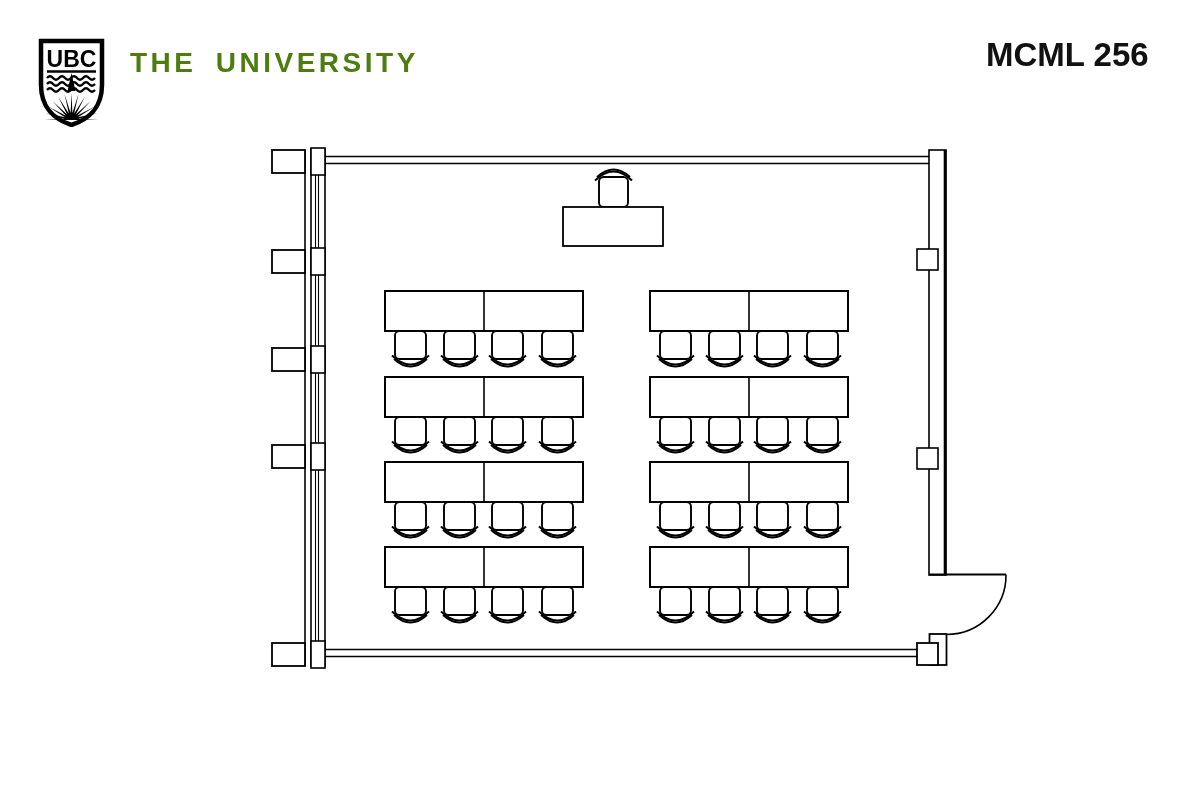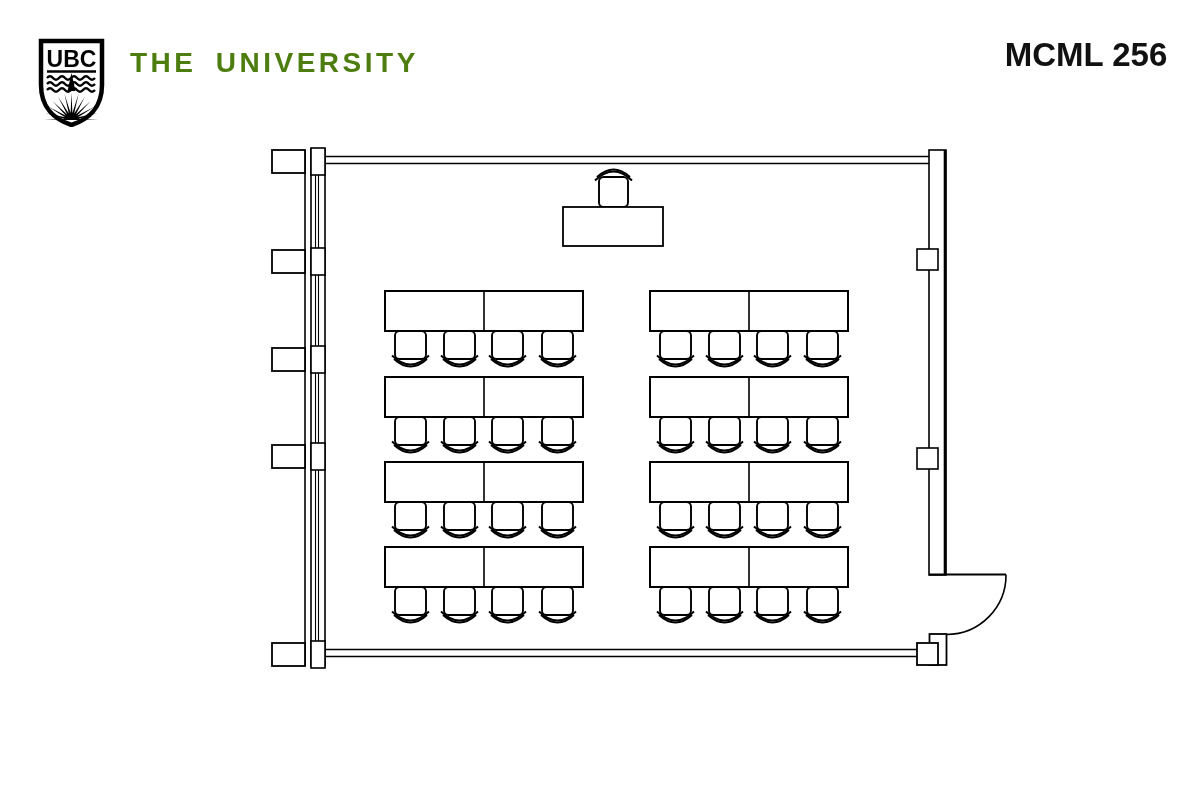--- a/index.html
+++ b/index.html
@@ -10,21 +10,21 @@
   .crest{position:absolute;left:38px;top:38px;}
   .uni-name{
     position:absolute;left:130px;top:46px;
     font-size:28px;font-weight:700;color:#4d7c0f;
     letter-spacing:3.5px;word-spacing:8px;line-height:33px;
     white-space:pre;
   }
   .room-code{
     position:absolute;left:986px;top:36px;width:200px;
     font-size:33px;font-weight:700;color:#111;letter-spacing:0px;
-    text-align:center;
+    text-align:left;
   }
   #plan{position:absolute;left:0;top:0;}
 </style>
 </head>
 <body>
 
 <svg class="crest" width="67" height="89" viewBox="0 0 67 89">
   <path d="M 3 3 H 64 V 47 C 64 69 51 81.5 33.5 87 C 16 81.5 3 69 3 47 Z" fill="#fff" stroke="#000" stroke-width="4.5"></path>
   <text x="33.5" y="29" text-anchor="middle" font-family="Liberation Sans, sans-serif" font-size="23" font-weight="700" fill="#000">UBC</text>
   <line x1="9" y1="33.5" x2="58" y2="33.5" stroke="#000" stroke-width="2.4"></line>

